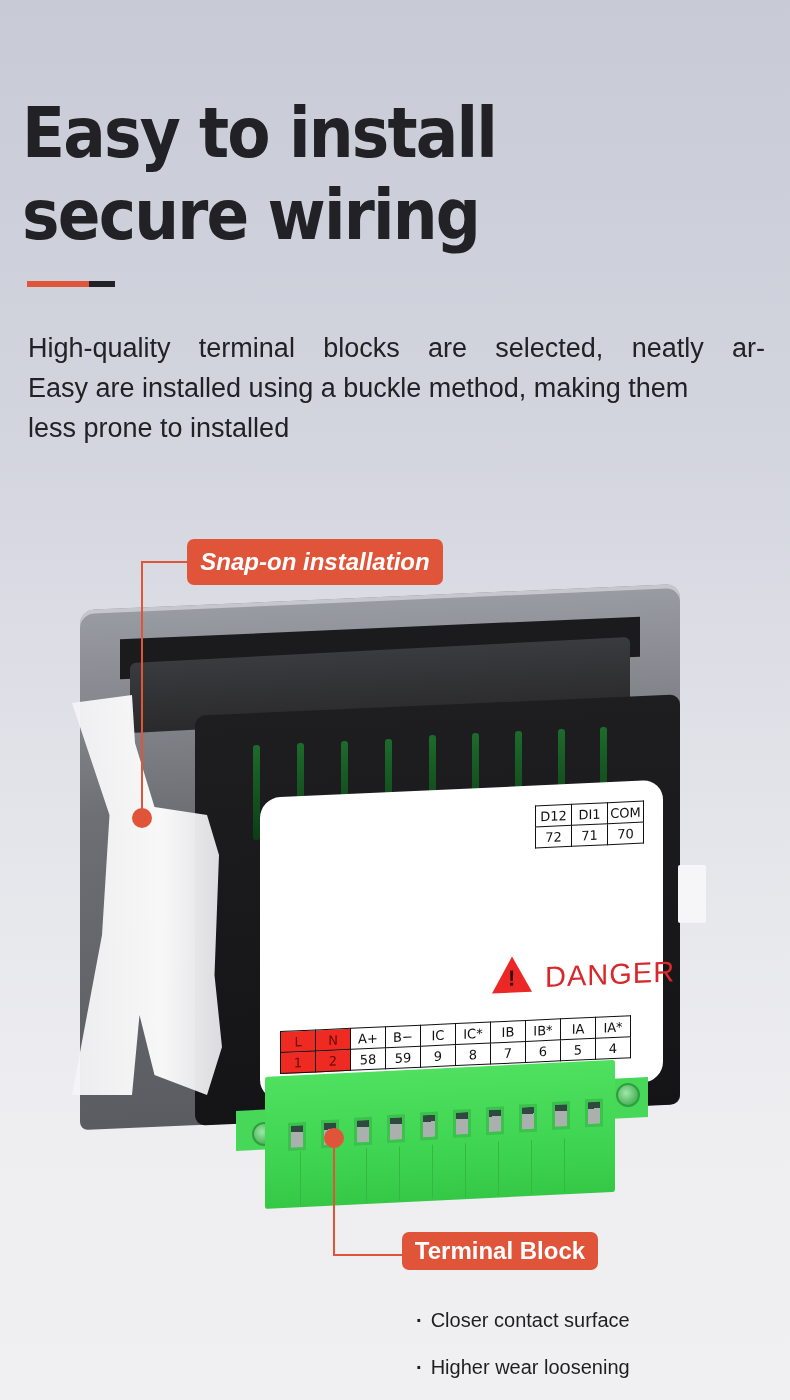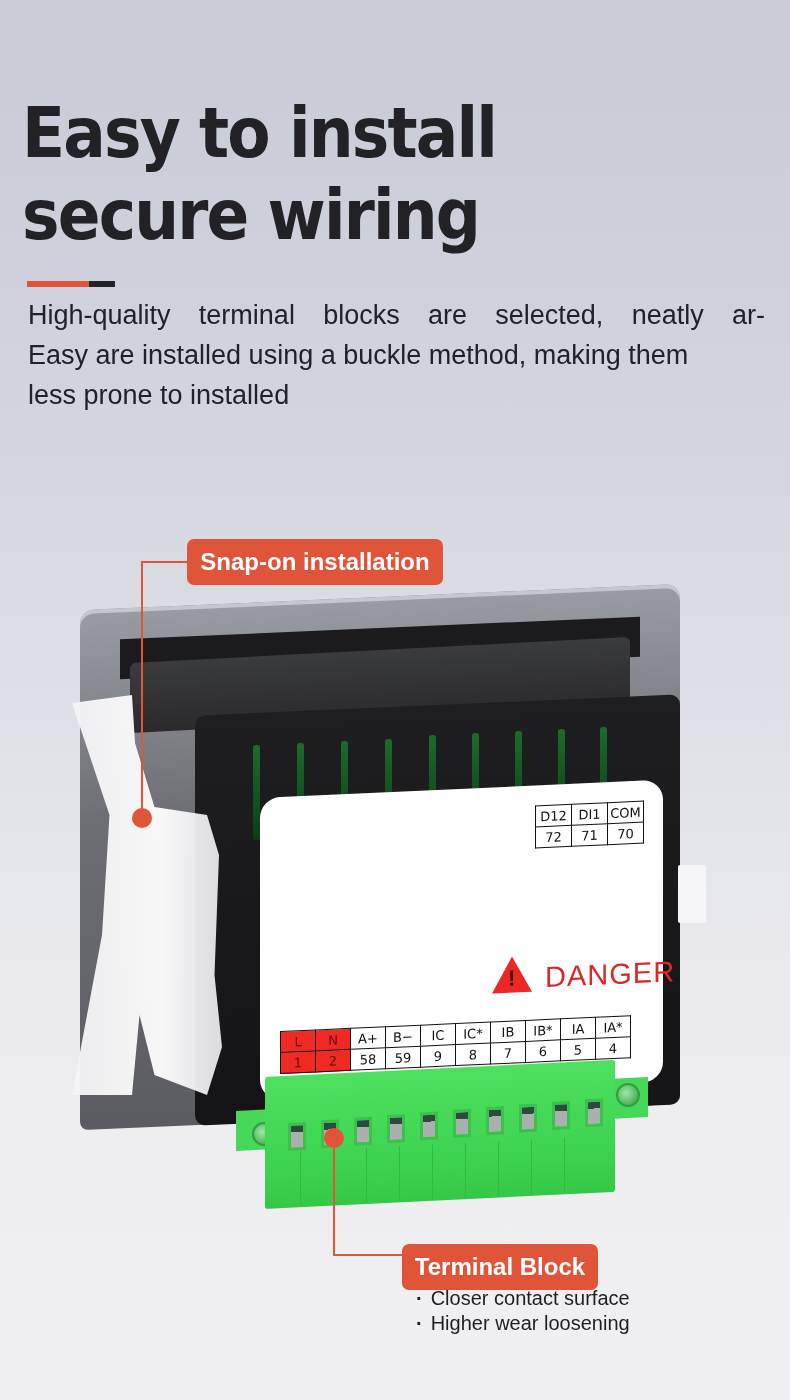--- a/index.html
+++ b/index.html
@@ -15,37 +15,37 @@
     font-family: "DejaVu Sans", sans-serif;
     font-weight: bold; font-size: 70px; line-height: 82px;
     letter-spacing: -2px; color: #222226;
     transform: scaleX(0.9); transform-origin: left top;
   }
   .headline div { white-space: nowrap; }
   .accent-bar { position: absolute; left: 27px; top: 281px; height: 6px; width: 88px; display: flex; }
   .accent-bar .a { width: 62px; background: #e0553a; }
   .accent-bar .b { width: 26px; background: #222226; }
   .desc {
-    position: absolute; left: 28px; top: 295px; width: 737px;
+    position: absolute; left: 28px; top: 328px; width: 737px;
     font-size: 27px; line-height: 40px; color: #222226;
   }
   .desc p.justify { text-align: justify; text-align-last: auto; }
 
   .callout {
     position: absolute; background: #e0553a; color: #fff; border-radius: 7px;
     font-weight: bold; font-size: 24px; display: flex; align-items: center; justify-content: center;
     white-space: nowrap;
   }
-  .callout-snap { left: 187px; top: 539px; width: 256px; height: 46px; }
-  .callout-term { left: 402px; top: 1232px; width: 196px; height: 46px; margin-top: 12px; }
+  .callout-snap { left: 187px; top: 539px; width: 256px; height: 46px; font-style: italic; }
+  .callout-term { left: 402px; top: 1232px; width: 196px; height: 38px; }
   .leader { position: absolute; background: #e0553a; }
   .dot { position: absolute; width: 20px; height: 20px; border-radius: 50%; background: #e0553a; }
 
   .bullets { position: absolute; left: 416px; top: 1286px; font-size: 20px; line-height: 25px; color: #1f1f22; }
-  .bullets li { list-style: none; white-space: nowrap; }
+  .bullets li { list-style: none; white-space: nowrap; margin-top: 22px; }
   .bullets li::before { content: "\00B7"; margin-right: 8px; font-weight: bold; }
 
   
   .device { position: absolute; left: 0; top: 0; width: 790px; height: 1400px; pointer-events: none; }
   .device * { pointer-events: auto; }
   .bezel {
     position: absolute; left: 80px; top: 597px; width: 600px; height: 520px;
     background: linear-gradient(180deg, #9a9ca3 0%, #6d6f75 40%, #5a5c62 100%);
     border-radius: 14px 14px 8px 8px;
     transform: skewY(-2.5deg);

